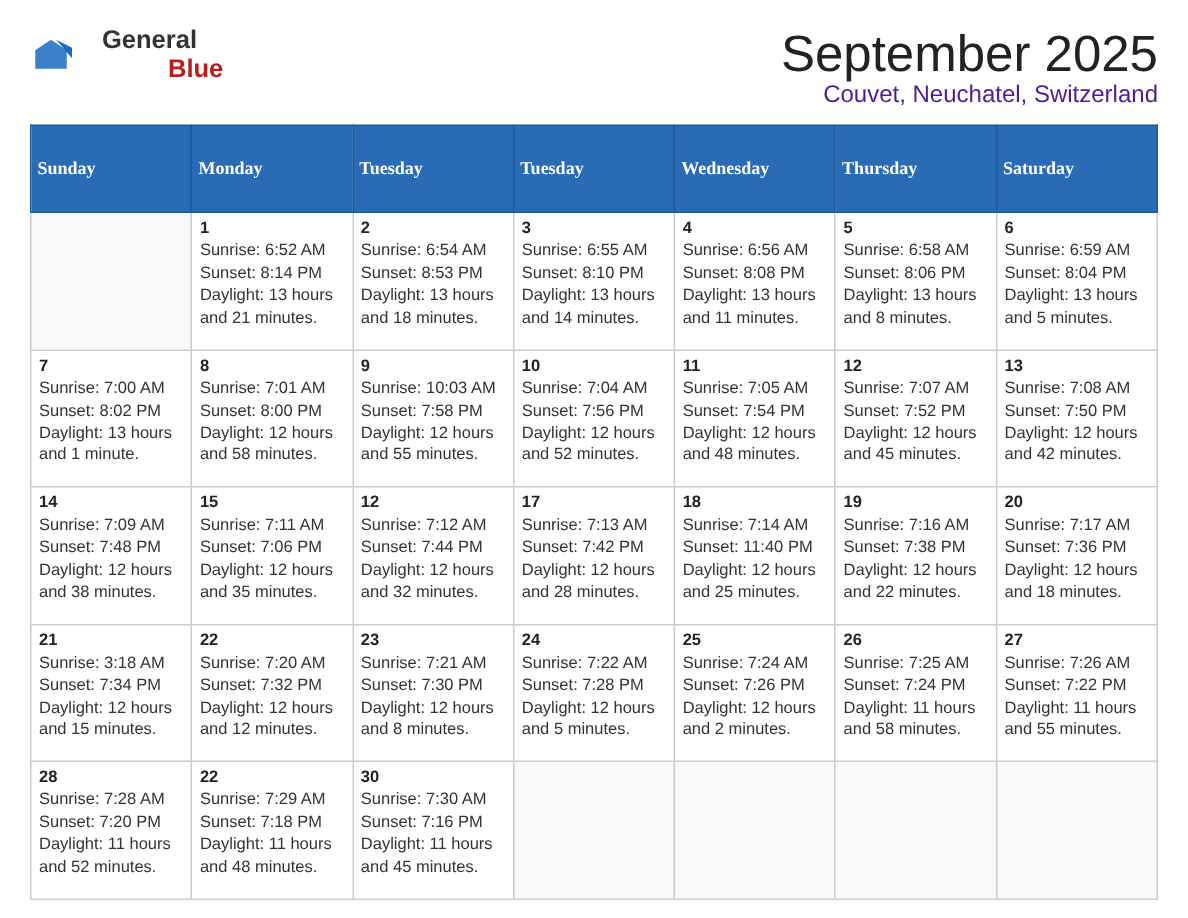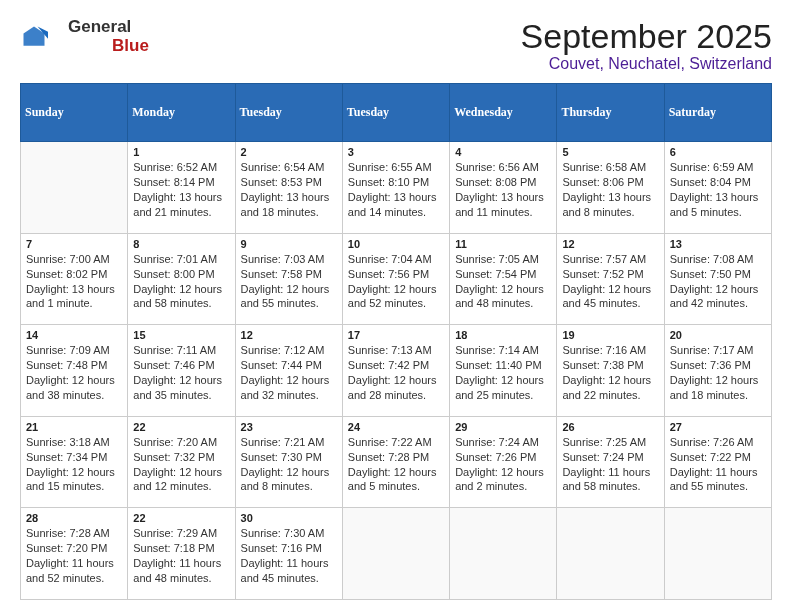--- a/index.html
+++ b/index.html
@@ -194,42 +194,42 @@
           </td>
           <td>
             <span class="day-num">8</span>
             <div class="day-info">Sunrise: 7:01 AM
 Sunset: 8:00 PM
 Daylight: 12 hours
 and 58 minutes.</div>
           </td>
           <td>
             <span class="day-num">9</span>
-            <div class="day-info">Sunrise: 7:03 AM
+            <div class="day-info">Sunrise: 10:03 AM
 Sunset: 7:58 PM
 Daylight: 12 hours
 and 55 minutes.</div>
           </td>
           <td>
             <span class="day-num">10</span>
             <div class="day-info">Sunrise: 7:04 AM
 Sunset: 7:56 PM
 Daylight: 12 hours
 and 52 minutes.</div>
           </td>
           <td>
             <span class="day-num">11</span>
             <div class="day-info">Sunrise: 7:05 AM
 Sunset: 7:54 PM
 Daylight: 12 hours
 and 48 minutes.</div>
           </td>
           <td>
             <span class="day-num">12</span>
-            <div class="day-info">Sunrise: 7:57 AM
+            <div class="day-info">Sunrise: 7:07 AM
 Sunset: 7:52 PM
 Daylight: 12 hours
 and 45 minutes.</div>
           </td>
           <td>
             <span class="day-num">13</span>
             <div class="day-info">Sunrise: 7:08 AM
 Sunset: 7:50 PM
 Daylight: 12 hours
 and 42 minutes.</div>
@@ -239,21 +239,21 @@
           <td>
             <span class="day-num">14</span>
             <div class="day-info">Sunrise: 7:09 AM
 Sunset: 7:48 PM
 Daylight: 12 hours
 and 38 minutes.</div>
           </td>
           <td>
             <span class="day-num">15</span>
             <div class="day-info">Sunrise: 7:11 AM
-Sunset: 7:46 PM
+Sunset: 7:06 PM
 Daylight: 12 hours
 and 35 minutes.</div>
           </td>
           <td>
             <span class="day-num">12</span>
             <div class="day-info">Sunrise: 7:12 AM
 Sunset: 7:44 PM
 Daylight: 12 hours
 and 32 minutes.</div>
           </td>
@@ -309,21 +309,21 @@
 and 8 minutes.</div>
           </td>
           <td>
             <span class="day-num">24</span>
             <div class="day-info">Sunrise: 7:22 AM
 Sunset: 7:28 PM
 Daylight: 12 hours
 and 5 minutes.</div>
           </td>
           <td>
-            <span class="day-num">29</span>
+            <span class="day-num">25</span>
             <div class="day-info">Sunrise: 7:24 AM
 Sunset: 7:26 PM
 Daylight: 12 hours
 and 2 minutes.</div>
           </td>
           <td>
             <span class="day-num">26</span>
             <div class="day-info">Sunrise: 7:25 AM
 Sunset: 7:24 PM
 Daylight: 11 hours

